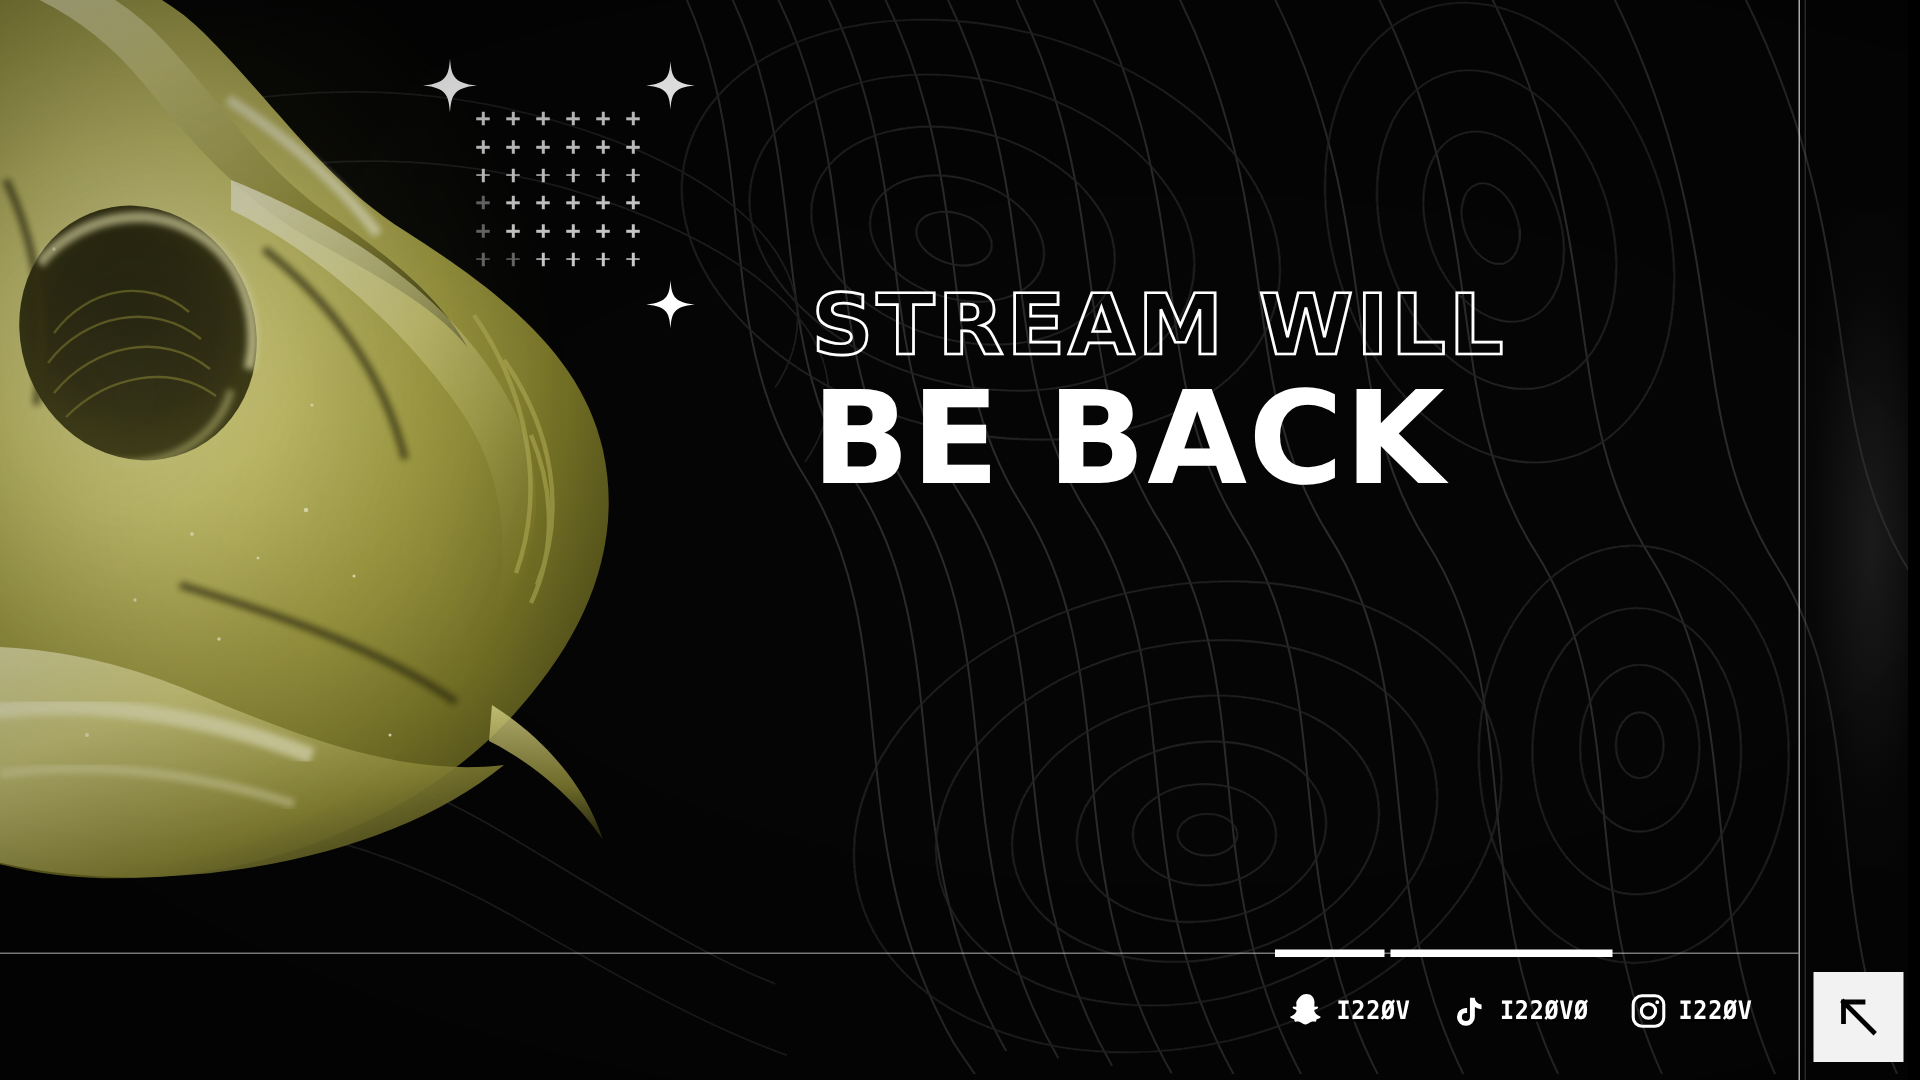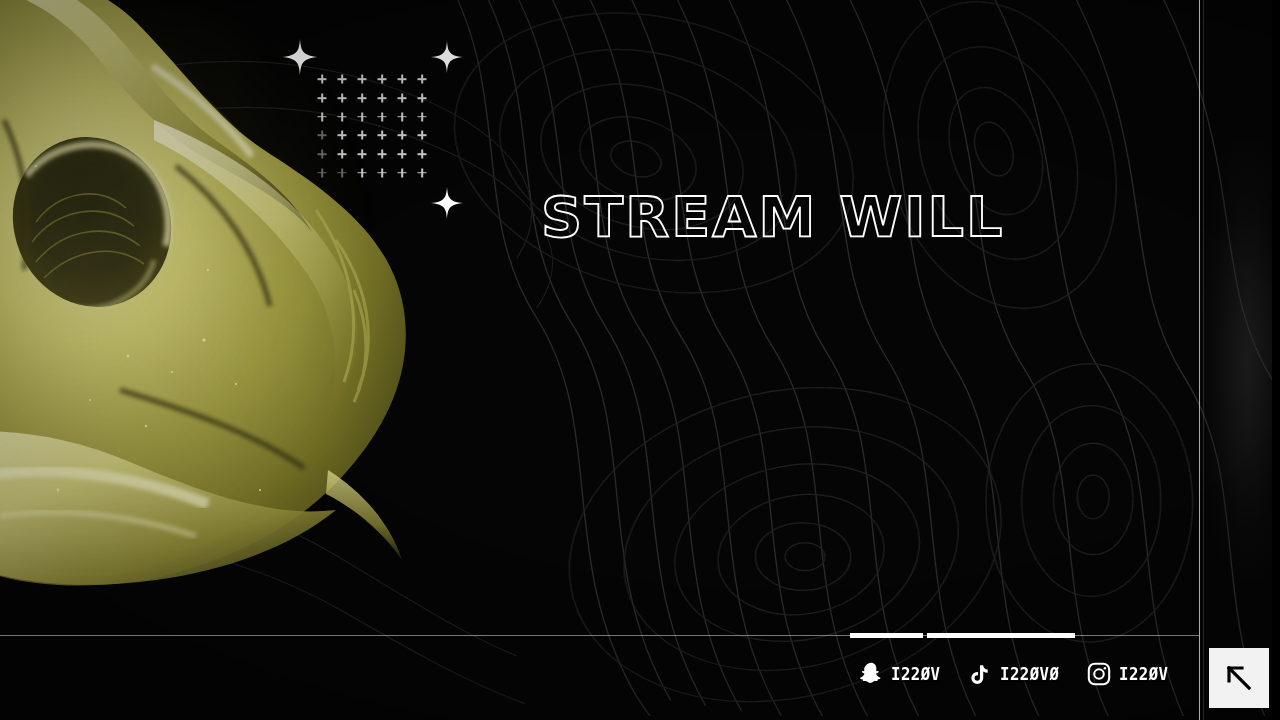--- a/index.html
+++ b/index.html
@@ -420,20 +420,25 @@
   <div class="vignette"></div>
 
   <div class="headline">
 
     <span class="hl-line">
       <svg class="hl-svg" width="556" height="62" viewBox="0 0 556 62">
         <text x="0" y="50" font-family="'DejaVu Sans', sans-serif" font-size="56" font-weight="700" letter-spacing="2" transform="scale(1.02,1)" fill="none" stroke="#ffffff" stroke-width="1.8" paint-order="stroke">STREAM WILL</text>
       </svg>
     </span>
 
+    <span class="hl-line">
+      <svg class="hl-svg" width="556" height="92" viewBox="0 0 556 92">
+        <text x="0" y="74" font-family="'DejaVu Sans', sans-serif" font-size="86" font-weight="700" letter-spacing="1" fill="#ffffff">BE BACK</text>
+      </svg>
+    </span>
 
 
   </div>
 
   <div class="bottom-rule"></div>
   <div class="seg a"></div>
   <div class="seg b"></div>
 
   <div class="social-bar">
 

